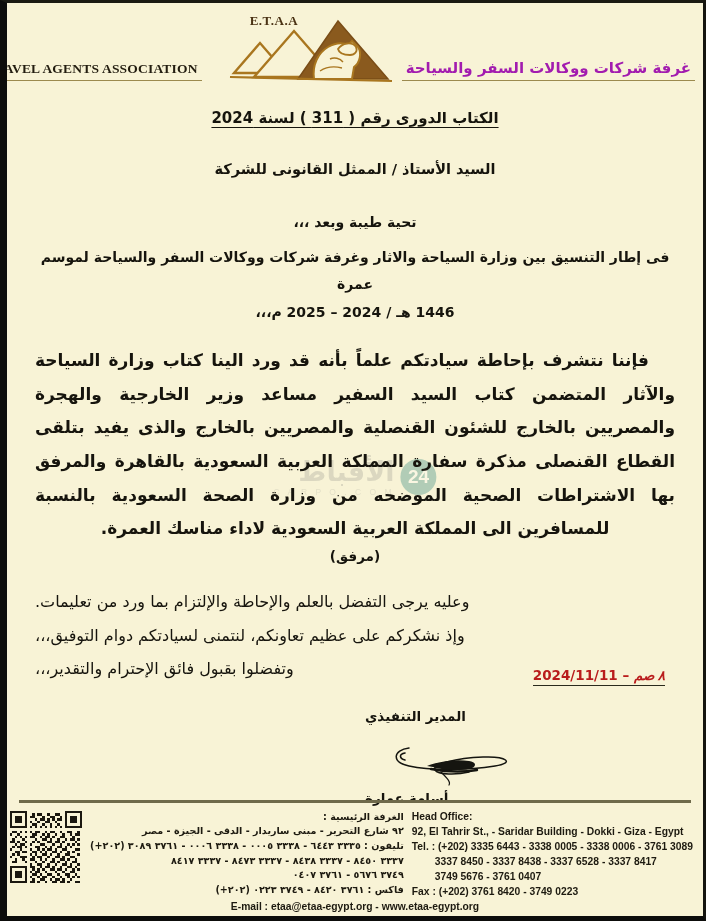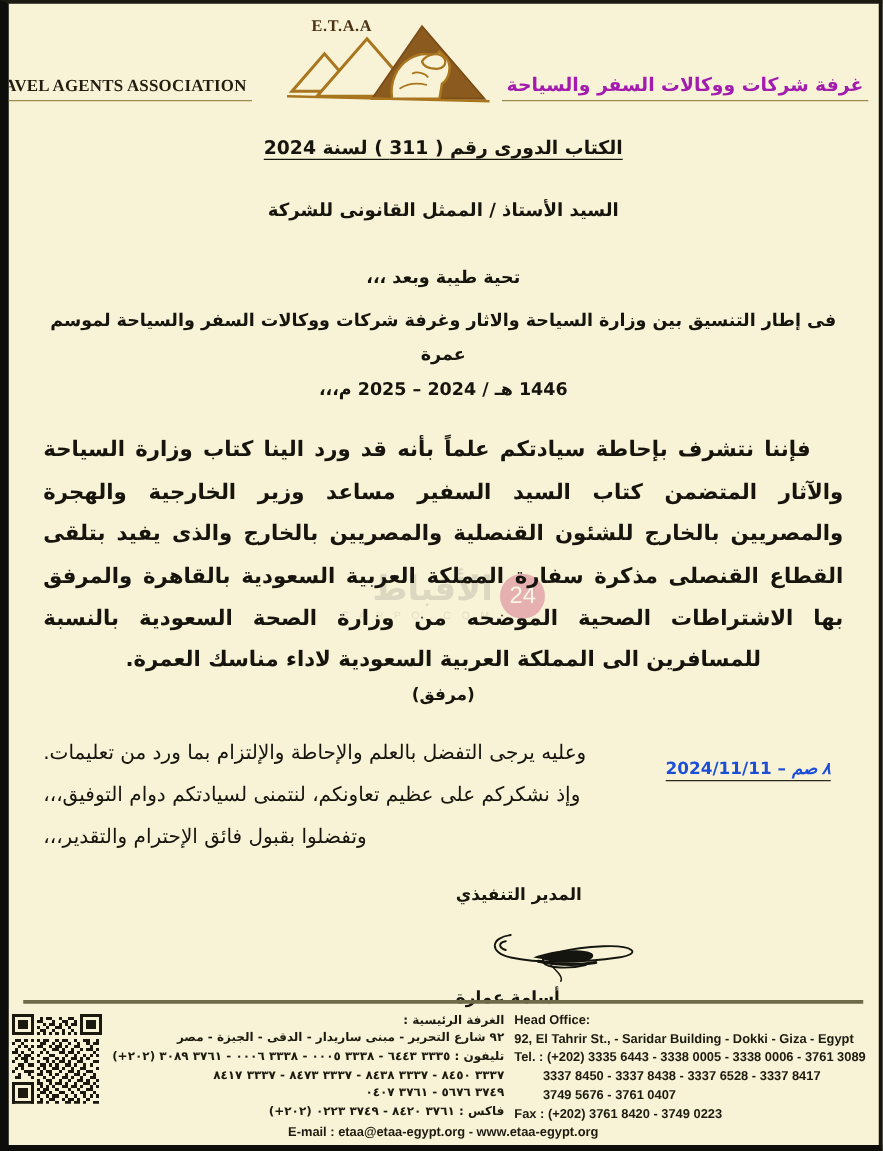--- a/index.html
+++ b/index.html
@@ -37,23 +37,23 @@
     display: flex;
     align-items: center;
     gap: 6px;
     opacity: 0.30;
     pointer-events: none;
     z-index: 0;
   }
   .wm-badge {
     width: 36px; height: 36px;
     border-radius: 50%;
-    background: #be185d;
+    background: #0f766e;
     color: #fff;
-    font-weight: normal;
+    font-weight: bold;
     font-size: 19px;
     display: flex;
     align-items: center;
     justify-content: center;
     font-family: "Liberation Sans", sans-serif;
   }
   .wm-text {
     display: flex;
     flex-direction: column;
     align-items: flex-start;
@@ -213,25 +213,25 @@
     font-size: 13.5px;
     font-weight: bold;
     color: #16140d;
     margin-top: -2px;
   }
 
   .date-line {
     position: absolute;
     z-index: 2;
     right: 38px;
-    top: 603px;
+    top: 664px;
     direction: ltr;
     font-size: 13.5px;
     font-weight: bold;
-    color: #1d4ed8;
+    color: #b91c1c;
     border-bottom: 1.2px solid #2a2a1c;
     padding-bottom: 1px;
   }
   .date-hand {
     font-family: "Liberation Serif", "DejaVu Serif", serif;
     font-style: italic;
   }
 
   
   .footer {

